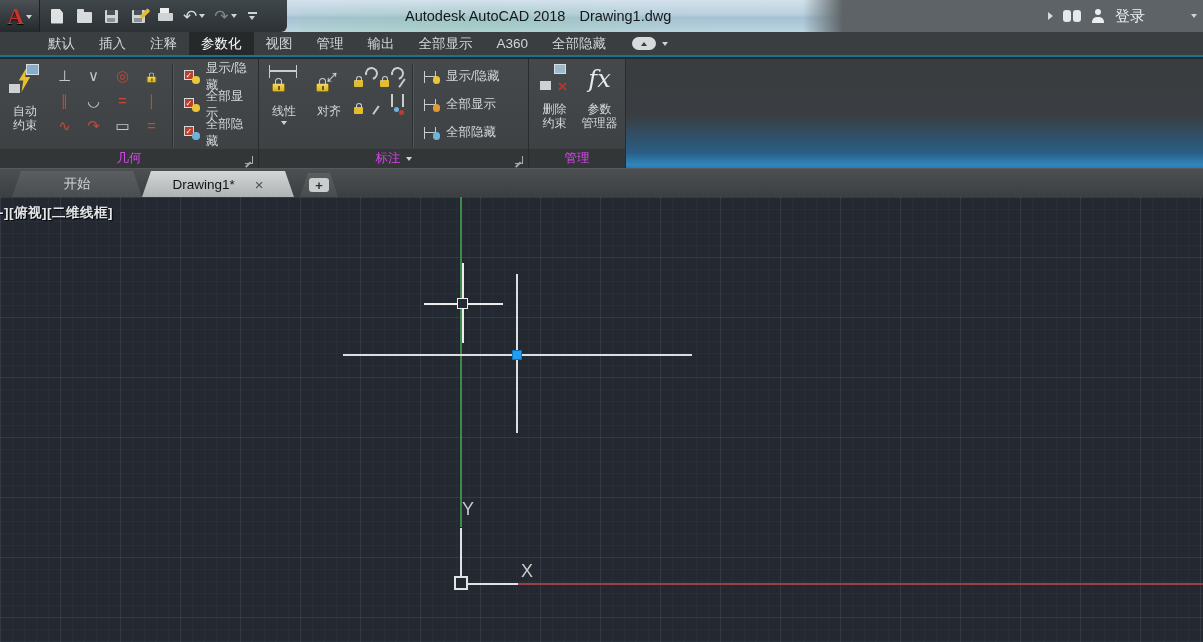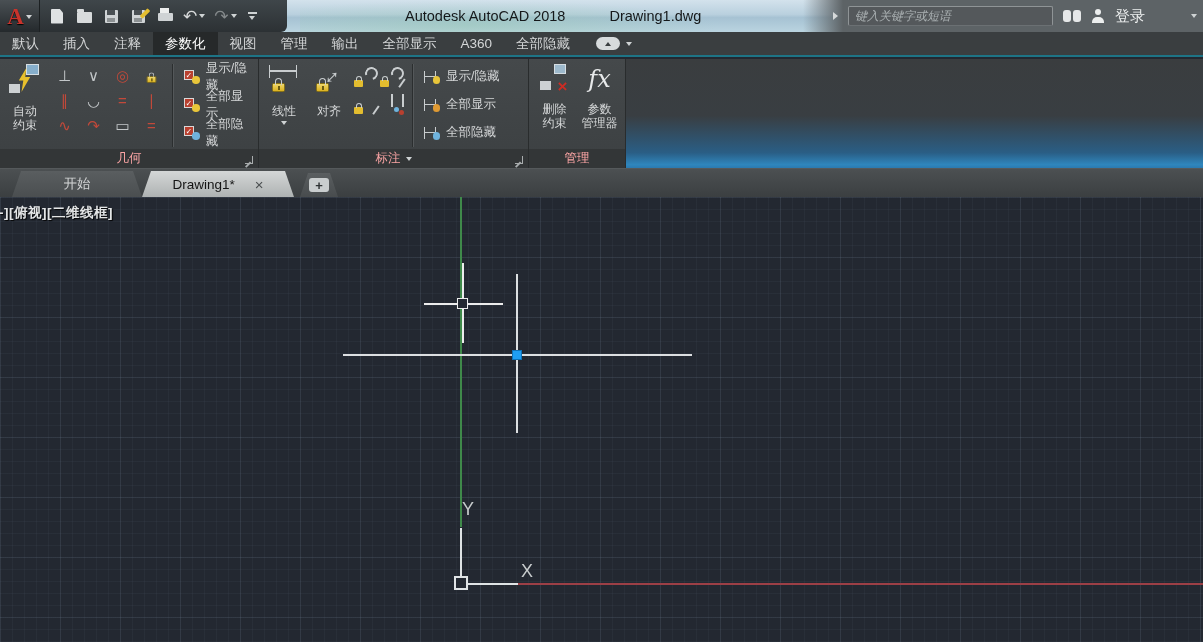--- a/index.html
+++ b/index.html
@@ -31,50 +31,50 @@
   .ic-floppy::after{content:"";position:absolute;left:2.5px;bottom:1px;width:8px;height:4px;background:#8c9193;}
   .ic-pencil{position:absolute;right:-2px;top:-2px;width:4px;height:11px;background:#e3bd2f;border-radius:1px;transform:rotate(45deg);}
   .ic-printer{width:15px;height:12px;position:relative;margin-top:2px;}
   .ic-printer::before{content:"";position:absolute;left:2.5px;top:-3px;width:9px;height:5px;background:#eceeee;}
   .ic-printer::after{content:"";position:absolute;left:0;top:2px;width:15px;height:8px;background:#cfd3d5;border-radius:1px;}
   .glyph-ic{font-size:17px;color:#d8dadb;line-height:1;}
   .glyph-ic.disabled{color:#84898b;}
   .qat-split{display:flex;align-items:center;gap:2px;}
   .qat-custom{display:flex;flex-direction:column;align-items:center;gap:2px;cursor:pointer;margin-left:2px;}
   .qat-custom .bar{width:9px;height:1.5px;background:#cfd3d4;}
-  .tb-title{position:absolute;left:405px;top:0;height:32px;display:flex;align-items:center;gap:44px;
+  .tb-title{position:absolute;left:405px;top:0;height:32px;display:flex;align-items:center;gap:14px;
     font-size:14.5px;color:#15181a;}
   .tb-right{position:absolute;right:6px;top:0;height:32px;display:flex;align-items:center;gap:10px;}
   .tri-right{width:0;height:0;border-top:4.5px solid transparent;border-bottom:4.5px solid transparent;border-left:5px solid #d6d9da;}
   .search-box{width:205px;height:20px;background:#54585b;border:1px solid #8f9496;border-bottom-color:#6b7073;
     border-radius:2px;color:#c4c7c8;font-style:italic;font-size:12px;padding:0 6px;outline:none;}
   .search-box::placeholder{color:#aab0b2;font-style:italic;}
   .ic-binoc{position:relative;width:18px;height:13px;}
   .ic-binoc::before,.ic-binoc::after{content:"";position:absolute;top:0;width:8px;height:12px;background:#e6e8e9;border-radius:3px;}
   .ic-binoc::before{left:0;} .ic-binoc::after{right:0;}
   .ic-person{position:relative;width:14px;height:14px;}
   .ic-person::before{content:"";position:absolute;left:4px;top:0;width:6px;height:6px;background:#eceeee;border-radius:50%;}
   .ic-person::after{content:"";position:absolute;left:1px;bottom:0;width:12px;height:6px;background:#eceeee;border-radius:5px 5px 0 0;}
   .signin-label{color:#eef0f0;font-size:15px;}
   .tb-right .tri-down{margin-left:36px;}
 
   
   .ribbon-tabs{position:absolute;left:0;top:32px;width:1203px;height:25px;background:#3a3e40;
-    border-bottom:2px solid var(--c-accent-teal,#1d7486);display:flex;align-items:stretch;}
+    border-bottom:2px solid var(--c-accent-teal,#1d7486);display:flex;align-items:stretch;padding-left:36px;}
   .rtab{display:flex;align-items:center;padding:0 12px;font-size:13.5px;color:#d4d6d7;cursor:pointer;}
   .rtab.active{background:#26292a;color:#fff;}
   .ribbon-min{display:flex;align-items:center;gap:6px;margin-left:14px;}
   .min-pill{width:24px;height:13px;background:#d7dbdc;border-radius:7px;display:flex;align-items:center;justify-content:center;cursor:pointer;}
   .tri-up-sm{width:0;height:0;border-left:3.5px solid transparent;border-right:3.5px solid transparent;border-bottom:4px solid #3a3e40;}
 
   
   .ribbon-body{position:absolute;left:0;top:59px;width:1203px;height:109px;display:flex;}
   .panel{display:flex;flex-direction:column;background:linear-gradient(180deg,#45494b,#3c4042);border-right:1px solid #292c2d;}
   .panel-content{flex:1;display:flex;align-items:flex-start;padding:3px 5px 0 5px;gap:5px;}
-  .panel-title{height:19px;background:#333637;color:#fca5a5;font-size:12.5px;display:flex;align-items:center;
+  .panel-title{height:19px;background:#333637;color:#d946ef;font-size:12.5px;display:flex;align-items:center;
     justify-content:center;gap:5px;position:relative;cursor:pointer;}
   .launcher{position:absolute;right:5px;bottom:4px;width:8px;height:8px;border-right:1.5px solid #a9adae;
     border-bottom:1.5px solid #a9adae;cursor:pointer;}
   .launcher::before{content:"";position:absolute;right:1px;bottom:1px;width:7px;height:1.5px;background:#a9adae;transform:rotate(-45deg);transform-origin:right bottom;}
   .bigbtn{display:flex;flex-direction:column;align-items:center;justify-content:flex-start;min-width:40px;
     padding:2px 2px;cursor:pointer;color:#d6d8d9;font-size:12px;line-height:14px;text-align:center;}
   .bigbtn .lbl{white-space:pre-line;margin-top:8px;}
   .vsep{width:2px;align-self:stretch;margin:2px 1px;background:linear-gradient(90deg,#2b2e2f 50%,#54585a 50%);}
 
   
@@ -213,21 +213,20 @@
       </span>
     </div>
 
     <div class="tb-title">
       <span>Autodesk AutoCAD 2018</span>
       <span>Drawing1.dwg</span>
     </div>
 
     <div class="tb-right">
       <span class="tri-right"></span>
-      <input class="search-box" type="text" placeholder="键入关键字或短语" style="">
       <span class="ic-binoc"></span>
       <span class="ic-person"></span>
       <span class="signin-label">登录</span>
       <span class="tri-down"></span>
     </div>
   </div>
 
   <div class="ribbon-tabs">
     <span class="rtab">默认</span>
     <span class="rtab">插入</span>

